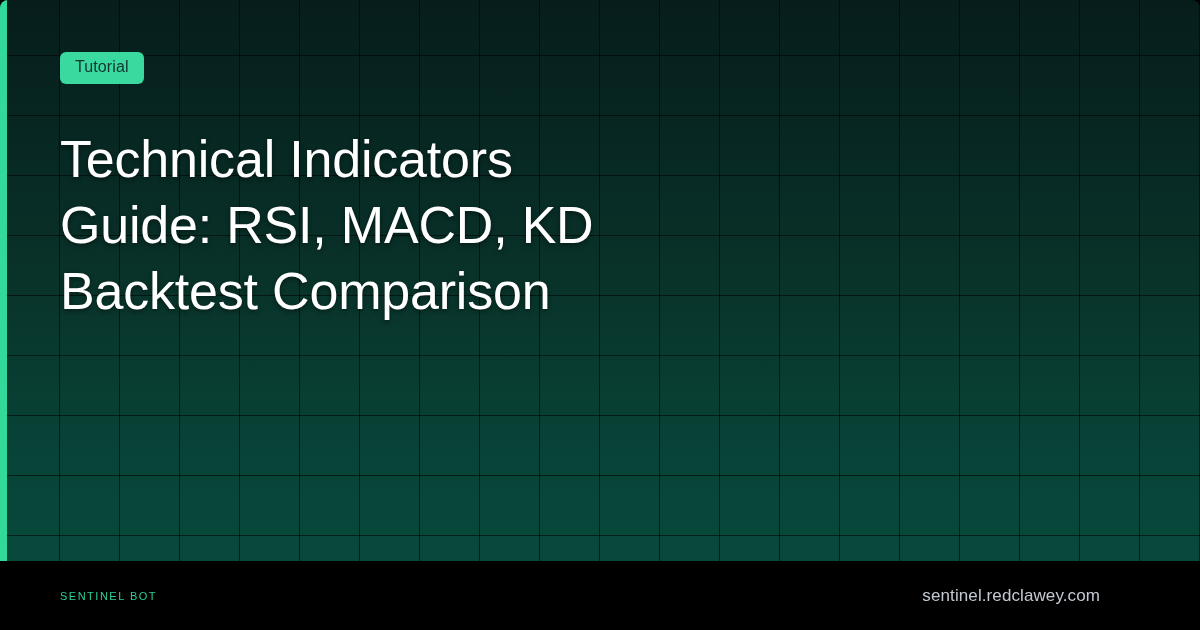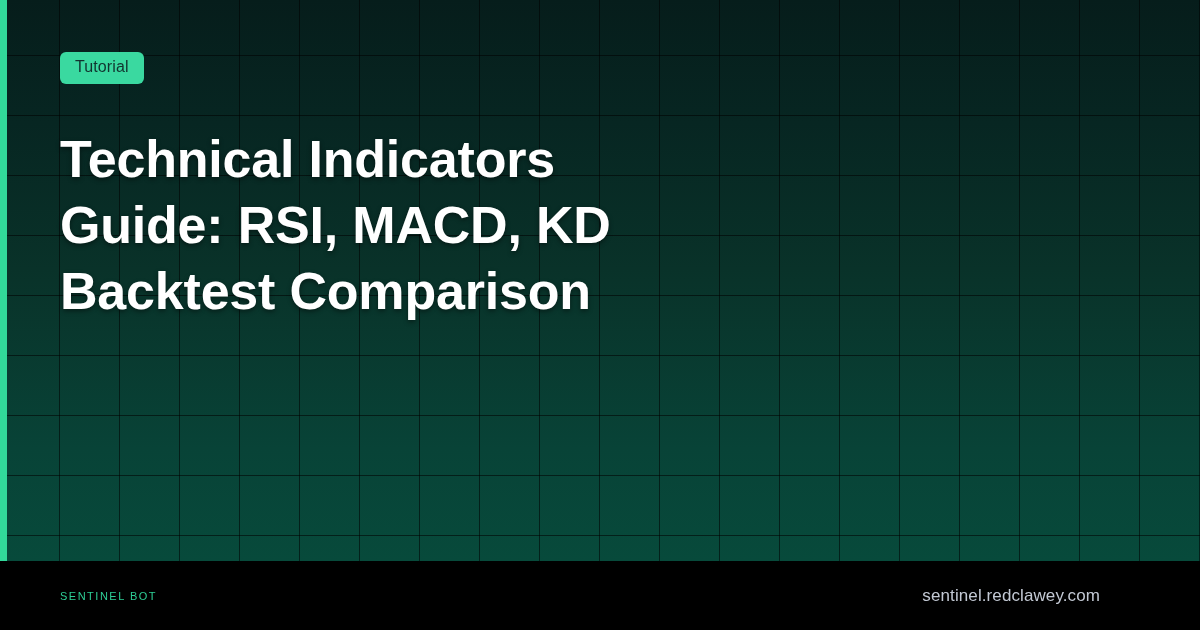--- a/index.html
+++ b/index.html
@@ -10,20 +10,21 @@
   body {
     font-family: "Liberation Sans", sans-serif;
   }
 
   .og-card {
     position: relative;
     width: 1200px;
     height: 630px;
     overflow: hidden;
     background: #000000;
+    border-radius: 8px;
   }
 
   
   .hero {
     position: absolute;
     left: 0;
     top: 0;
     width: 1200px;
     height: 561px;
     background: linear-gradient(180deg, #061d1b 0%, #072622 22%, #093229 48%, #084337 80%, #074a3b 100%);
@@ -73,21 +74,21 @@
     white-space: nowrap;
   }
 
   .headline {
     margin: 0;
     padding: 0;
     margin-top: 42px;
     color: #ffffff;
     font-size: 52px;
     line-height: 66px;
-    font-weight: 700;
+    font-weight: 400;
     letter-spacing: -0.2px;
     max-width: 560px;
     text-shadow: 0 2px 5px rgba(0,0,0,0.45);
   }
 
   
   .footer {
     position: absolute;
     left: 0;
     top: 561px;

